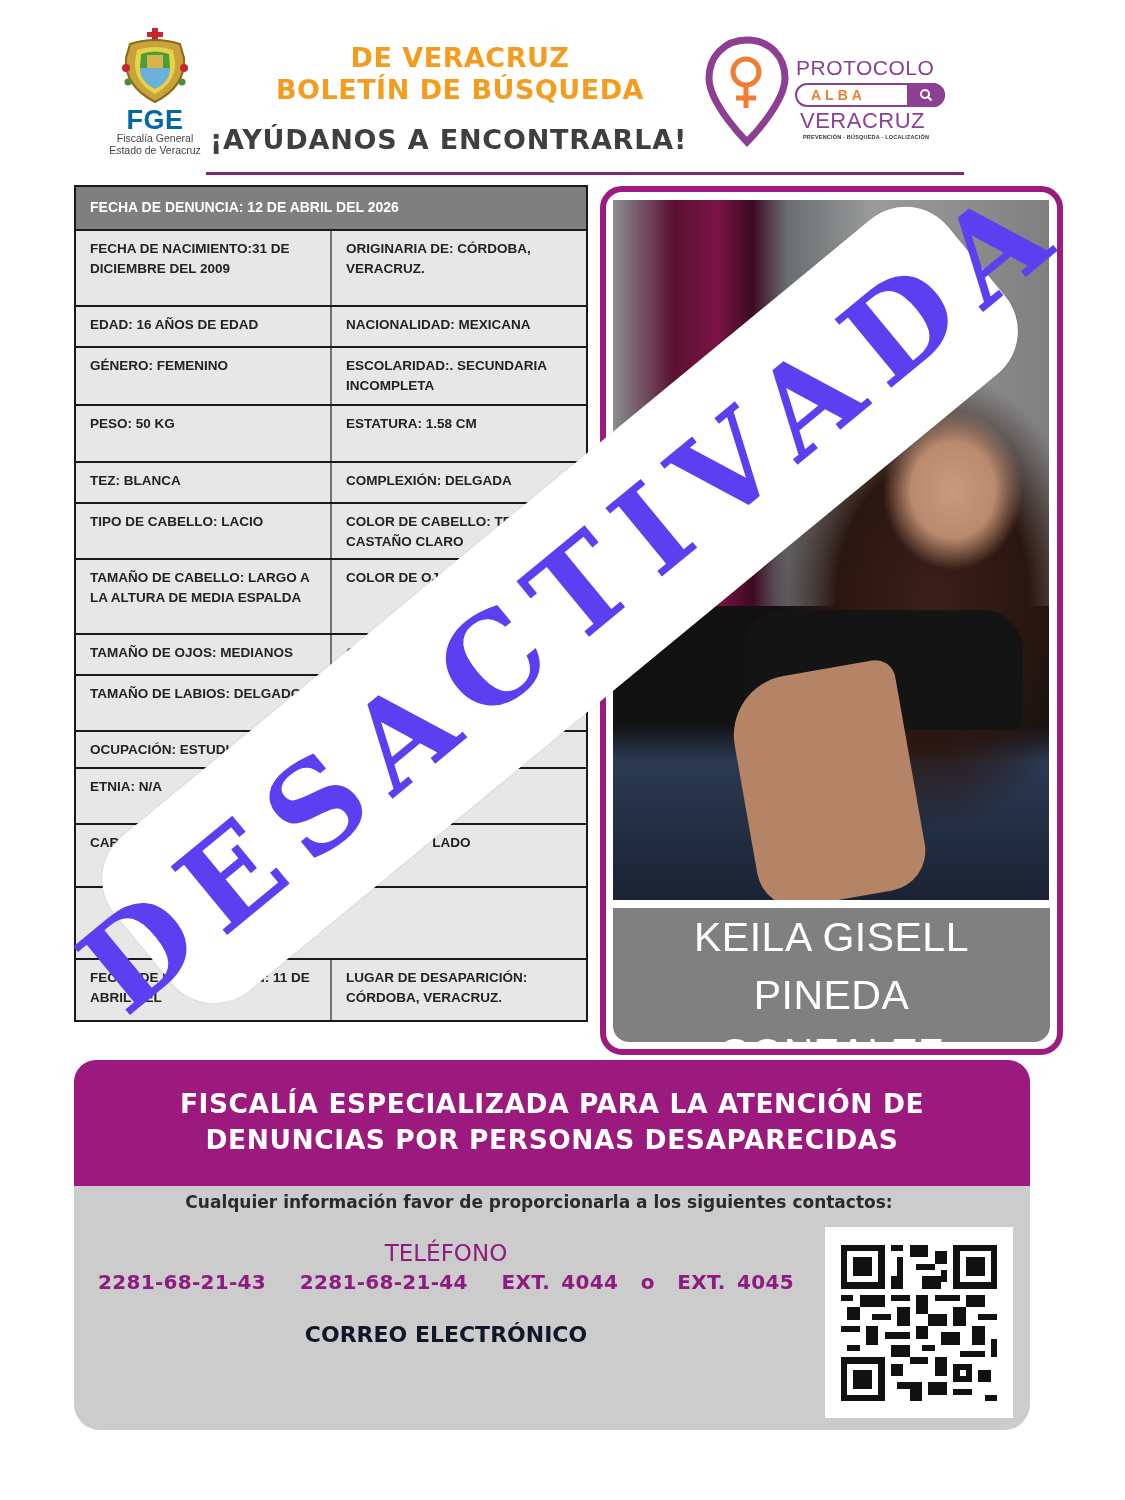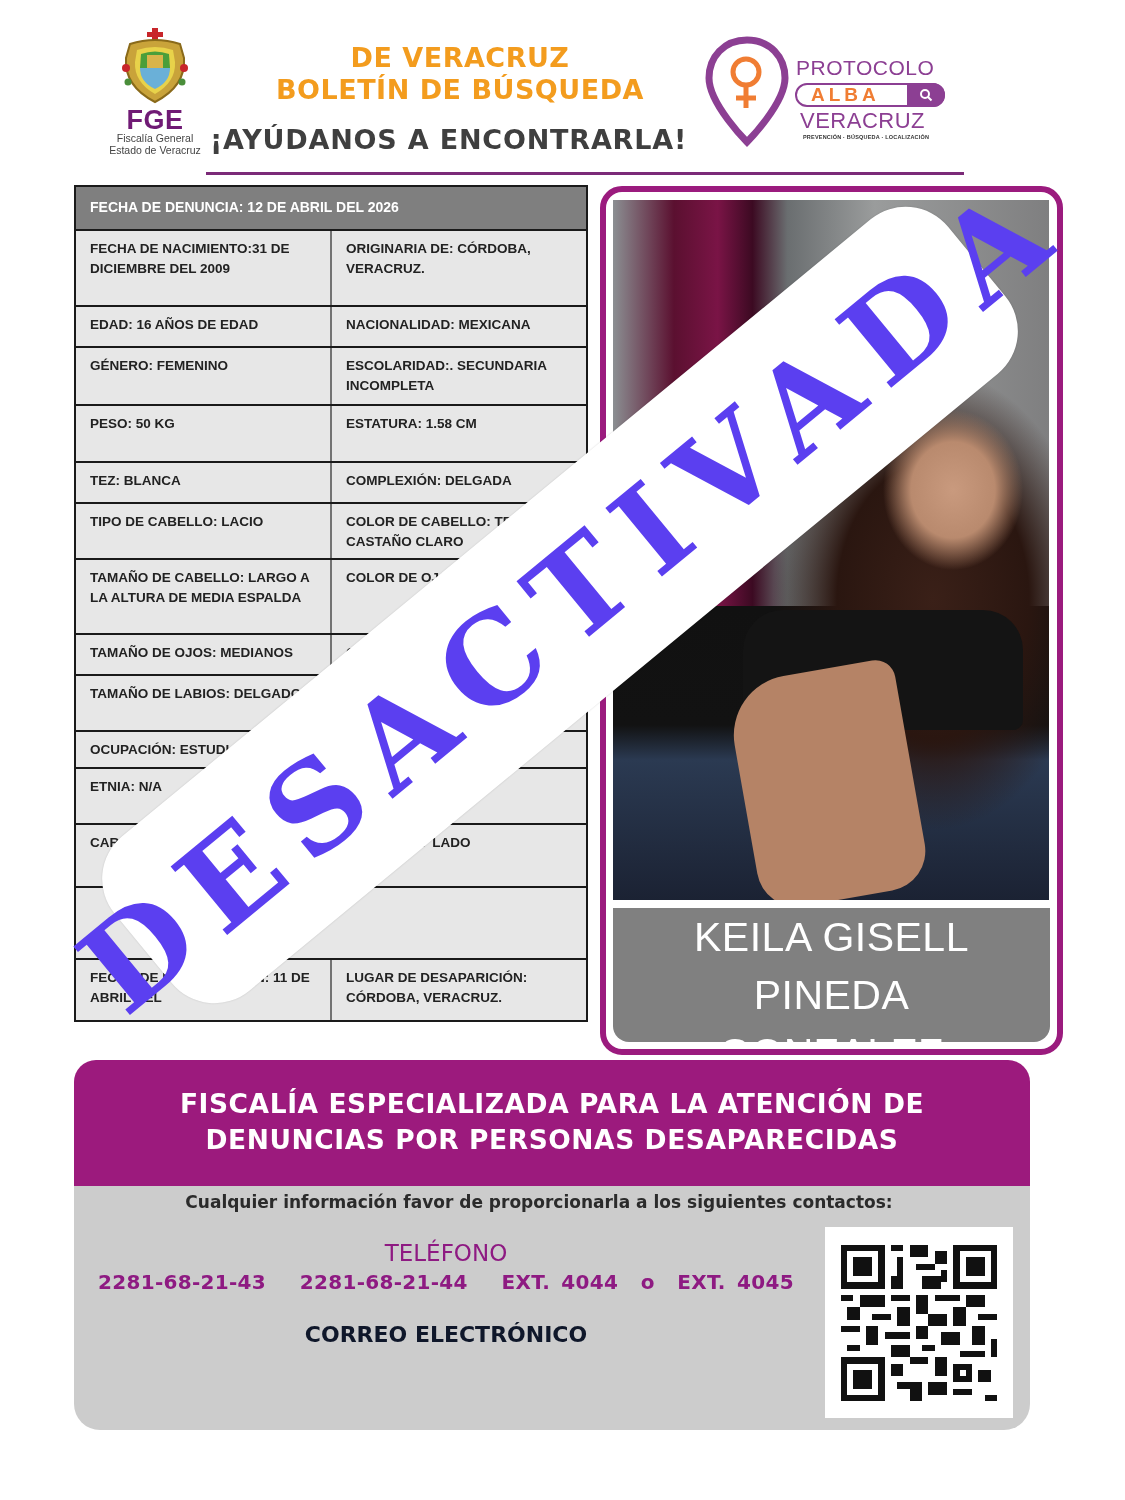--- a/index.html
+++ b/index.html
@@ -2,32 +2,32 @@
 <html><head>
 <meta charset="utf-8">
 <style>
   * { box-sizing: border-box; margin: 0; padding: 0; }
   html, body { width: 1125px; height: 1500px; background: #ffffff; overflow: hidden; }
   body { position: relative; font-family: "Liberation Sans", sans-serif; }
 
   
   .fge-logo { position: absolute; left: 100px; top: 28px; width: 110px; height: 132px; text-align: center; }
   .fge-logo svg { display: block; margin: 0 auto; }
-  .fge-letters { font-family: "Liberation Sans", sans-serif; font-weight: 700; font-size: 27px; color: #701a75; line-height: 24px; letter-spacing: 0.5px; margin-top: 2px; }
+  .fge-letters { font-family: "Liberation Sans", sans-serif; font-weight: 700; font-size: 27px; color: #0369a1; line-height: 24px; letter-spacing: 0.5px; margin-top: 2px; }
   .fge-sub { font-size: 10.5px; color: #444; line-height: 12px; }
 
   .title-block { position: absolute; left: 210px; top: 42px; width: 500px; text-align: center; }
   .title-main { font-family: "DejaVu Sans", sans-serif; font-weight: 700; font-size: 27px; line-height: 32px; color: #f39c1e; letter-spacing: 0.5px; }
   .title-sub { position: absolute; left: 210px; top: 124px; width: 505px; font-family: "DejaVu Sans", sans-serif; font-weight: 700; font-size: 27px; color: #3f3f3f; letter-spacing: 0.8px; }
 
   .alba-logo { position: absolute; left: 704px; top: 36px; width: 260px; height: 112px; }
   .alba-pin { position: absolute; left: 0; top: 0; }
   .alba-protocolo { position: absolute; left: 92px; top: 20px; font-size: 21px; color: #8c3f93; letter-spacing: 0.5px; }
   .alba-bar { position: absolute; left: 91px; top: 47px; width: 150px; height: 24px; border: 2px solid #8c3f93; border-radius: 12px; }
-  .alba-word { position: absolute; left: 14px; top: 0px; font-weight: 700; font-size: 19px; line-height: 20px; letter-spacing: 4px; color: #f07d33; }
+  .alba-word { position: absolute; left: 14px; top: 0px; font-weight: 700; font-size: 14px; line-height: 20px; letter-spacing: 4px; color: #f07d33; }
   .alba-search { position: absolute; right: -2px; top: -2px; width: 38px; height: 24px; background: #8c3f93; border-radius: 0 12px 12px 0; display: flex; align-items: center; justify-content: center; }
   .alba-veracruz { position: absolute; left: 96px; top: 73px; font-size: 22px; color: #8c3f93; letter-spacing: 0.5px; line-height: 24px; }
   .alba-tag { position: absolute; left: 99px; top: 98px; font-size: 5.5px; font-weight: 700; color: #333; letter-spacing: 0.2px; white-space: nowrap; }
 
   .header-divider { position: absolute; left: 206px; top: 172px; width: 758px; height: 3px; background: #7b2a78; }
 
   
   .data-table { position: absolute; left: 74px; top: 185px; width: 514px; border: 2px solid #1a1a1a; background: #e7e7e7; }
   .row { display: flex; border-top: 2px solid #1a1a1a; }
   .row:first-child { border-top: none; }

